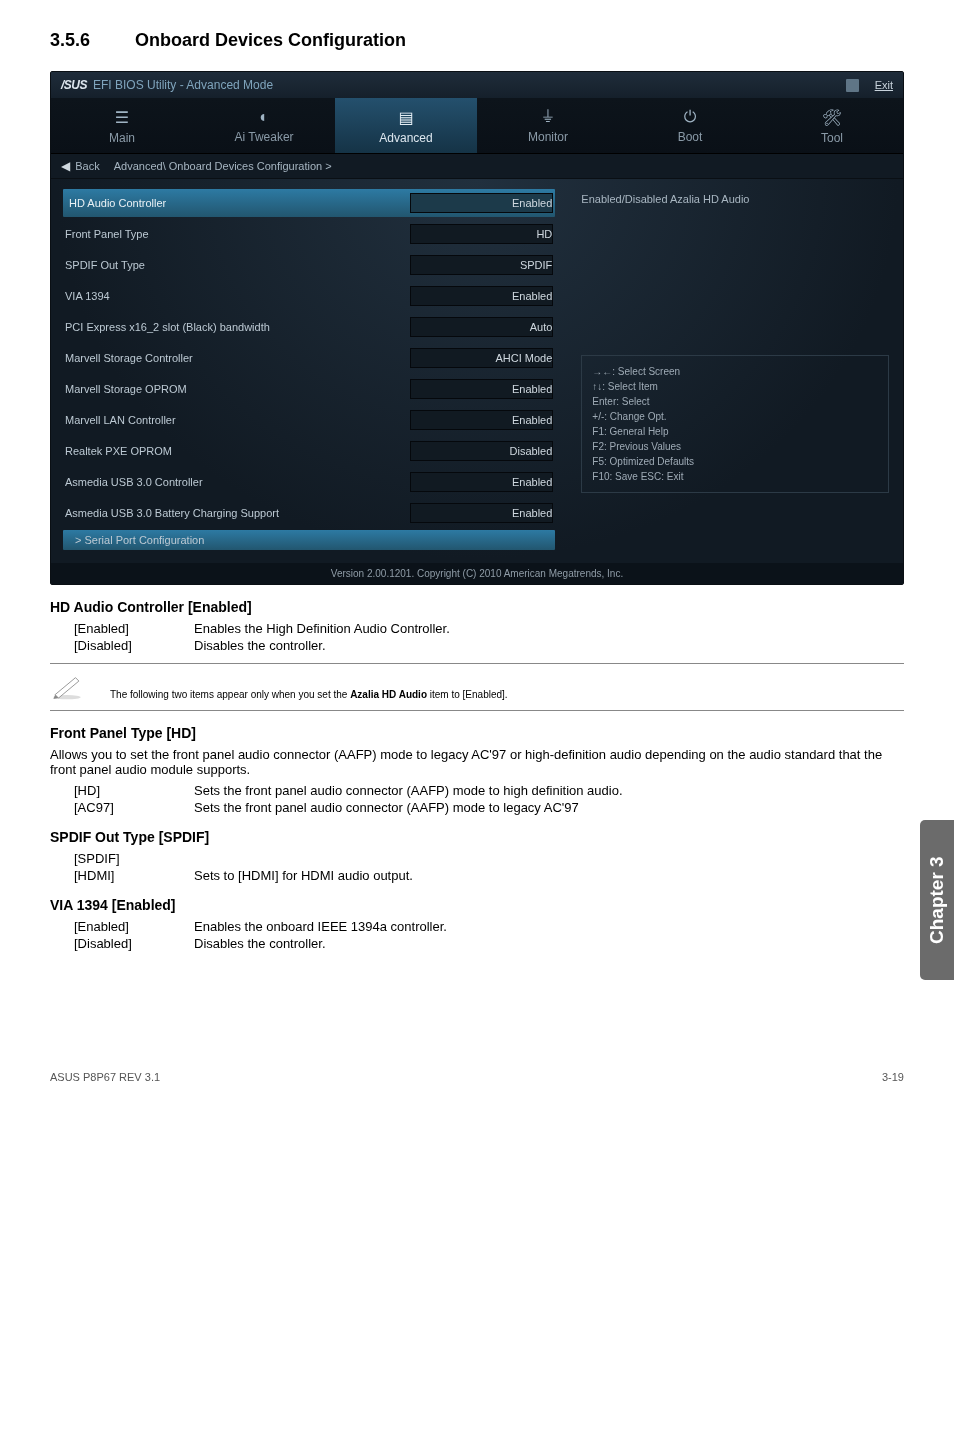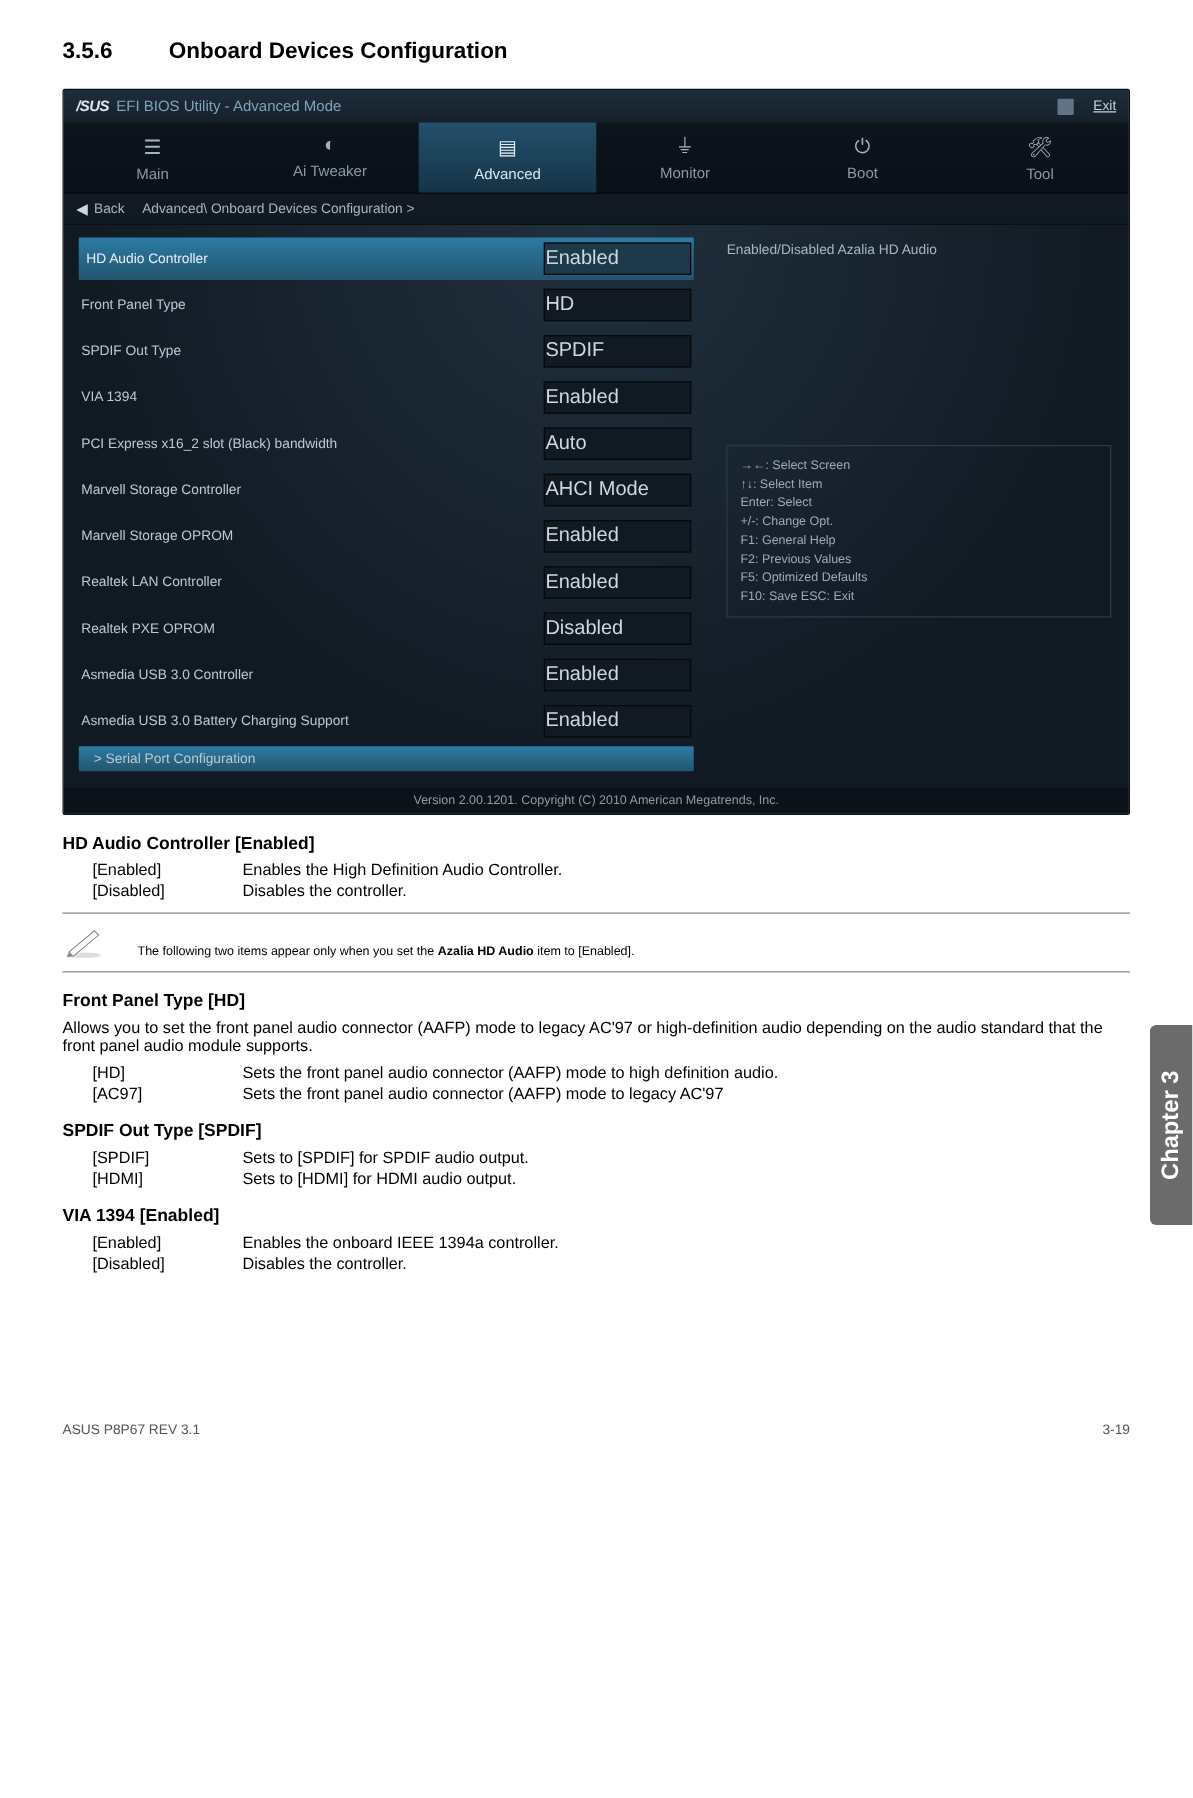--- a/index.html
+++ b/index.html
@@ -100,24 +100,24 @@
       color: #e9f1f5;
       padding-left: 6px;
       border-radius: 1px;
     }
     .bios-row.highlight .bios-value {
       background: #1c3a4a;
     }
     .bios-value {
       background: #111a22;
       border: 1px solid #05080c;
-      text-align: left;
+      text-align: right;
       padding: 3px 0;
-      width: 118px;
-      font-size: 16px;
+      width: 143px;
+      font-size: 11px;
       color: #cfd8df;
       cursor: pointer;
     }
     .bios-label { flex: 1; }
     .bios-subitem { padding-left: 6px; color: #bcc9d3; font-size: 11px;}
     .help-text { color: #a8b6c1; font-size: 11px; margin-bottom: 150px; }
     .keyhelp {
       border: 1px solid #2c3a46;
       padding: 8px 10px;
       font-size: 10px;
@@ -258,21 +258,21 @@
       </div>
       <div class="bios-row">
         <span class="bios-label">Marvell Storage Controller</span>
         <span class="bios-value">AHCI Mode</span>
       </div>
       <div class="bios-row">
         <span class="bios-label">Marvell Storage OPROM</span>
         <span class="bios-value">Enabled</span>
       </div>
       <div class="bios-row">
-        <span class="bios-label">Realtek LAN Controller</span>
+        <span class="bios-label">Marvell LAN Controller</span>
         <span class="bios-value">Enabled</span>
       </div>
       <div class="bios-row">
         <span class="bios-label">Realtek PXE OPROM</span>
         <span class="bios-value">Disabled</span>
       </div>
       <div class="bios-row">
         <span class="bios-label">Asmedia USB 3.0 Controller</span>
         <span class="bios-value">Enabled</span>
       </div>
@@ -334,21 +334,20 @@
   <div class="opt-row">
     <div class="opt-key">[AC97]</div>
     <div class="opt-desc">Sets the front panel audio connector (AAFP) mode to legacy AC'97</div>
   </div>
 </div>
 
 <div class="sub-heading">SPDIF Out Type [SPDIF]</div>
 <div class="opt-table">
   <div class="opt-row">
     <div class="opt-key">[SPDIF]</div>
-    <div class="opt-desc">Sets to [SPDIF] for SPDIF audio output.</div>
   </div>
   <div class="opt-row">
     <div class="opt-key">[HDMI]</div>
     <div class="opt-desc">Sets to [HDMI] for HDMI audio output.</div>
   </div>
 </div>
 
 <div class="sub-heading">VIA 1394 [Enabled]</div>
 <div class="opt-table">
   <div class="opt-row">

